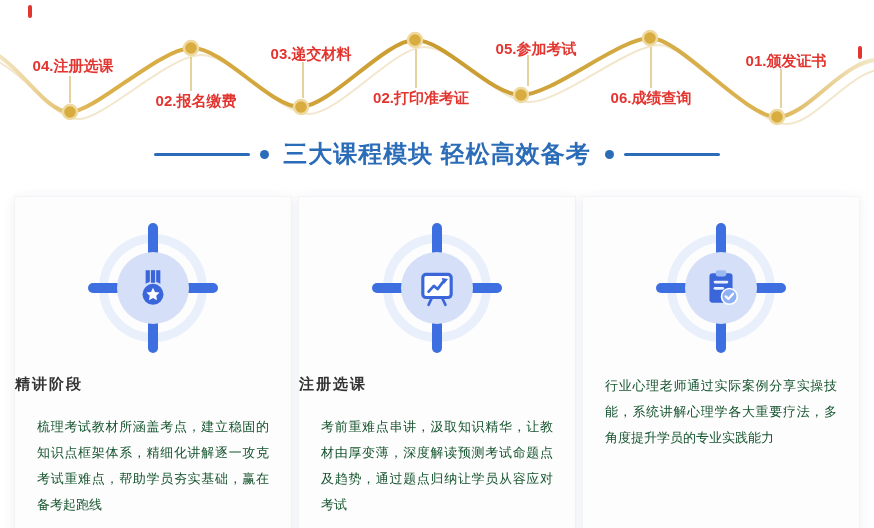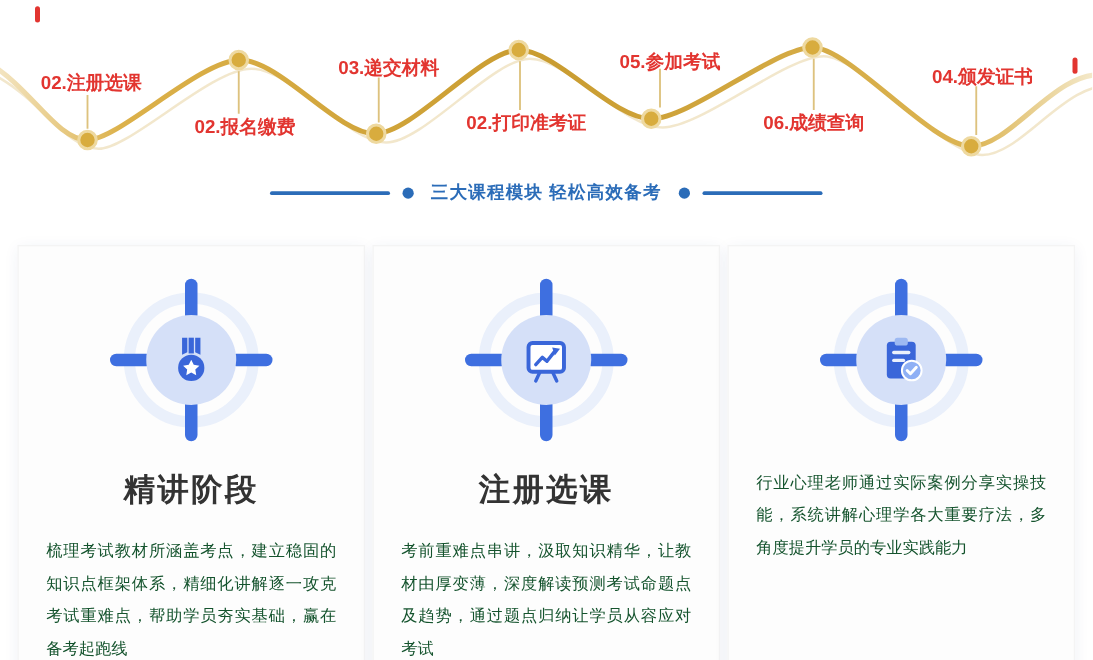--- a/index.html
+++ b/index.html
@@ -19,38 +19,38 @@
   .tl-s6 { left:651px; top:89px; }
   .tl-s7 { left:786px; top:52px; }
   .red-tick { position:absolute; width:4px; height:13px; background:#e23530; border-radius:2px; }
   .red-tick.tl-pos { left:28px; top:5px; }
   .red-tick.tr-pos { right:12px; top:46px; }
 
   
   .section-title-row { display:flex; align-items:center; justify-content:center; gap:10px; height:36px; margin-top:2px; }
   .t-line { width:96px; height:3px; background:#2b6cb8; border-radius:2px; }
   .t-dot  { width:9px; height:9px; border-radius:50%; background:#2b6cb8; }
-  .section-title { font-size:14px; font-weight:700; color:#2b6cb8; letter-spacing:1px; margin:0 4px; }
+  .section-title { font-size:24px; font-weight:700; color:#2b6cb8; letter-spacing:1px; margin:0 4px; }
 
   
   .cards { display:flex; gap:6px; padding:0 14px; margin-top:24px; }
   .card { flex:1; background:#fdfdfd; border:1px solid #f4f4f4; box-shadow:0 2px 12px rgba(40,70,130,.08); min-height:380px; }
 
   .icon-wrap { position:relative; width:130px; height:130px; margin:26px auto 0; }
   .icon-ring { position:absolute; left:11px; top:11px; width:108px; height:108px; border:9px solid #eaf0fb; border-radius:50%; }
   .icon-bar { position:absolute; background:#3e6fe0; border-radius:5px; }
   .bar-top    { left:60px; top:0;    width:10px; height:34px; }
   .bar-bottom { left:60px; bottom:0; width:10px; height:34px; }
   .bar-left   { top:60px;  left:0;   width:34px; height:10px; }
   .bar-right  { top:60px;  right:0;  width:34px; height:10px; }
   .icon-circle { position:absolute; left:29px; top:29px; width:72px; height:72px; border-radius:50%;
                  background:#d5e0f8; display:flex; align-items:center; justify-content:center; }
   .icon-circle svg { width:42px; height:42px; }
 
-  .card-title { text-align:center; font-size:25px; font-weight:700; color:#333; margin-top:22px; letter-spacing:2px; }
+  .card-title { font-size:15px; font-weight:700; color:#333; margin-top:22px; letter-spacing:2px; }
   .card-desc  { margin:20px 22px 0; font-size:13px; color:#14532d; line-height:2.0; text-align:justify; }
 </style>
 </head>
 <body>
 
 <div class="page">
 
   <div class="timeline">
     <svg width="874" height="134" viewBox="0 0 874 134">
       <defs>
@@ -81,27 +81,27 @@
         <circle cx="70" cy="112" r="7"></circle>
         <circle cx="191" cy="48" r="7"></circle>
         <circle cx="301" cy="107" r="7"></circle>
         <circle cx="415" cy="40" r="7"></circle>
         <circle cx="521" cy="95" r="7"></circle>
         <circle cx="650" cy="38" r="7"></circle>
         <circle cx="777" cy="117" r="7"></circle>
       </g>
     </svg>
 
-    <div class="tl-label tl-s1">02.注册选课</div>
+    <div class="tl-label tl-s1">04.注册选课</div>
     <div class="tl-label tl-s2">02.报名缴费</div>
     <div class="tl-label tl-s3">03.递交材料</div>
     <div class="tl-label tl-s4">02.打印准考证</div>
     <div class="tl-label tl-s5">05.参加考试</div>
     <div class="tl-label tl-s6">06.成绩查询</div>
-    <div class="tl-label tl-s7">04.颁发证书</div>
+    <div class="tl-label tl-s7">01.颁发证书</div>
 
     <span class="red-tick tl-pos"></span>
     <span class="red-tick tr-pos"></span>
   </div>
 
   <div class="section-title-row">
     <span class="t-line"></span>
     <span class="t-dot"></span>
     <h2 class="section-title">三大课程模块 轻松高效备考</h2>
     <span class="t-dot"></span>

